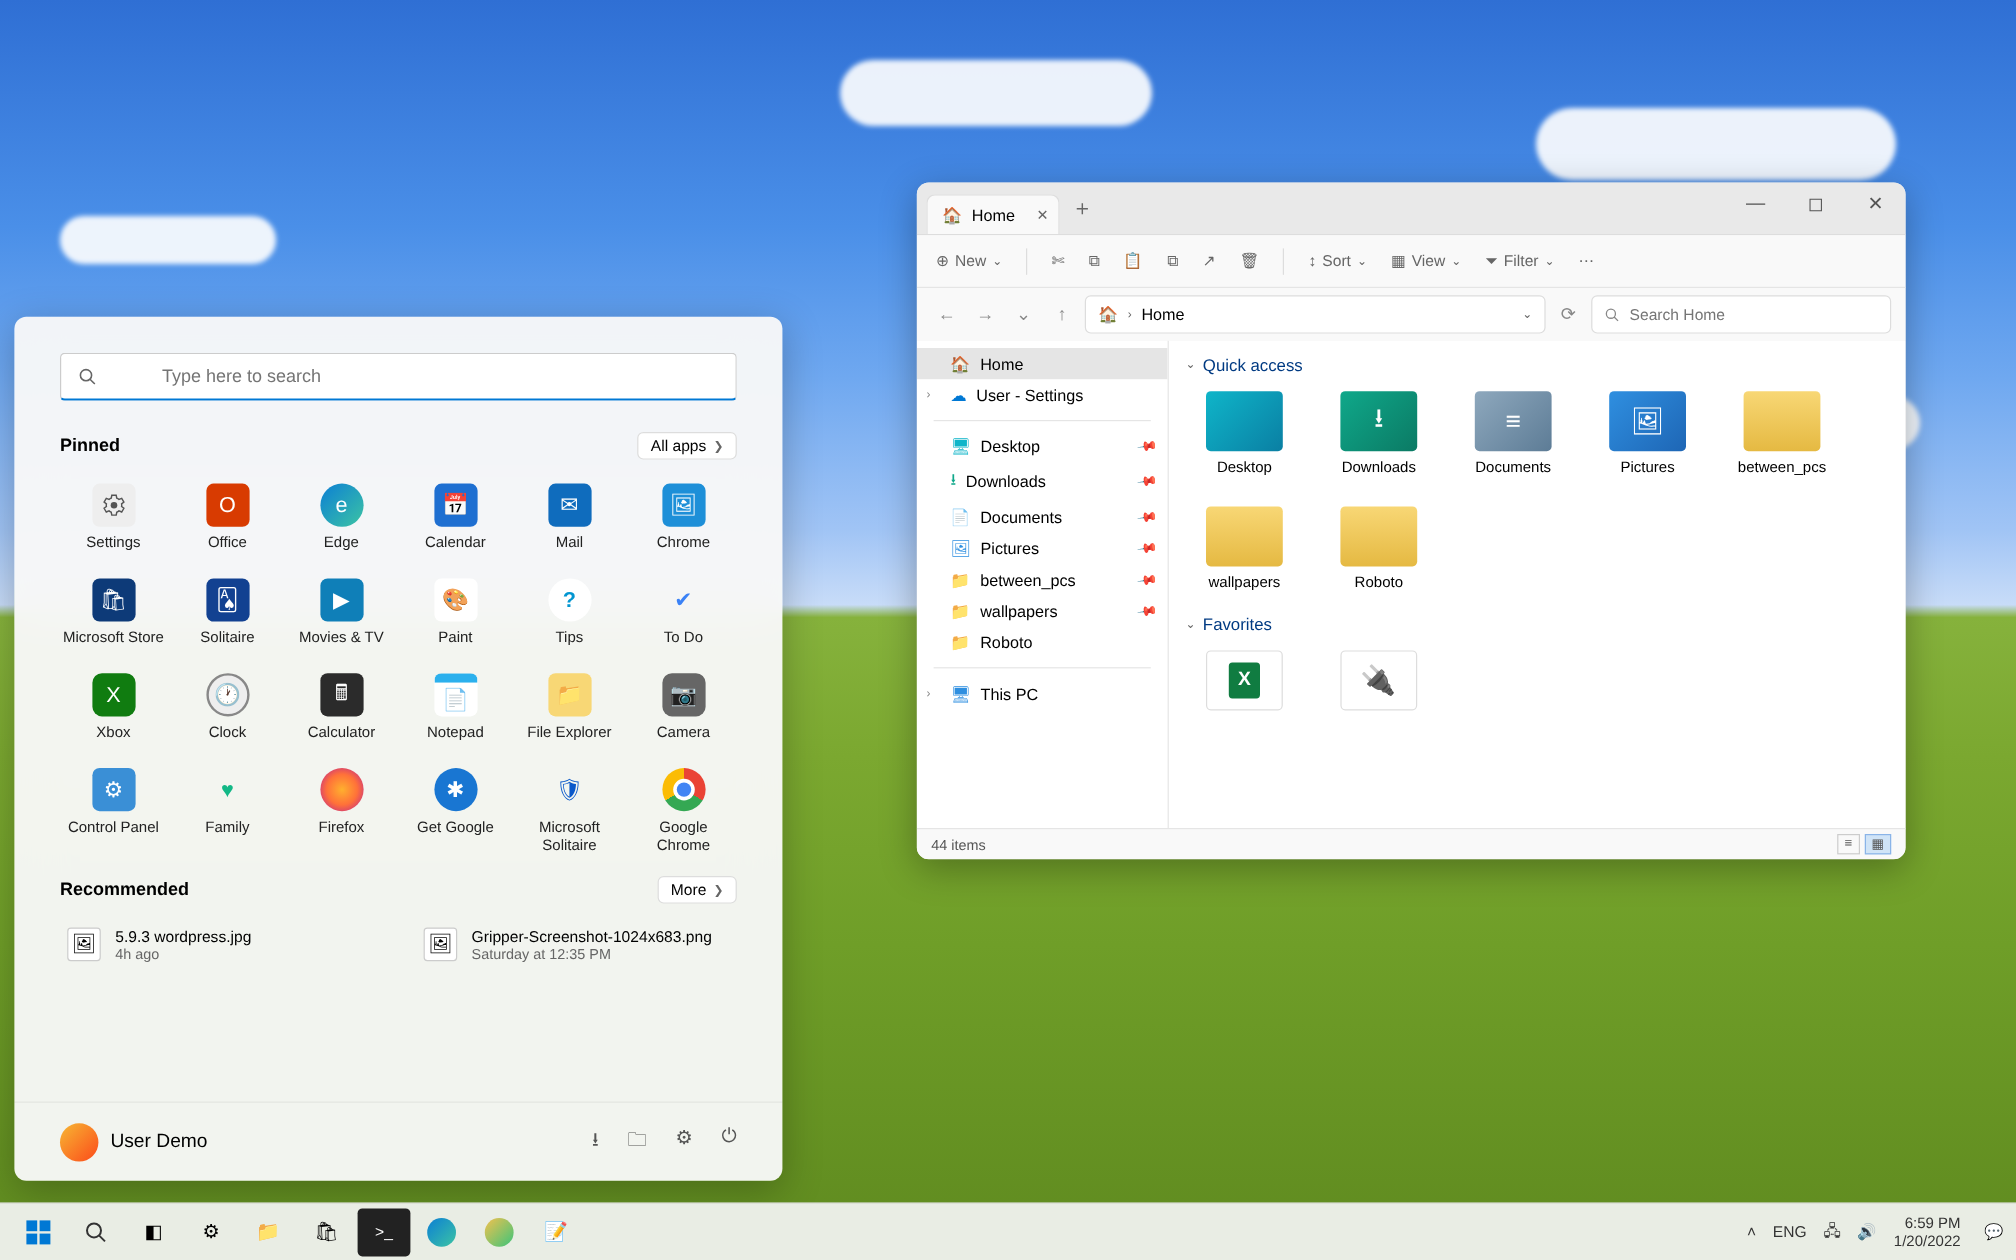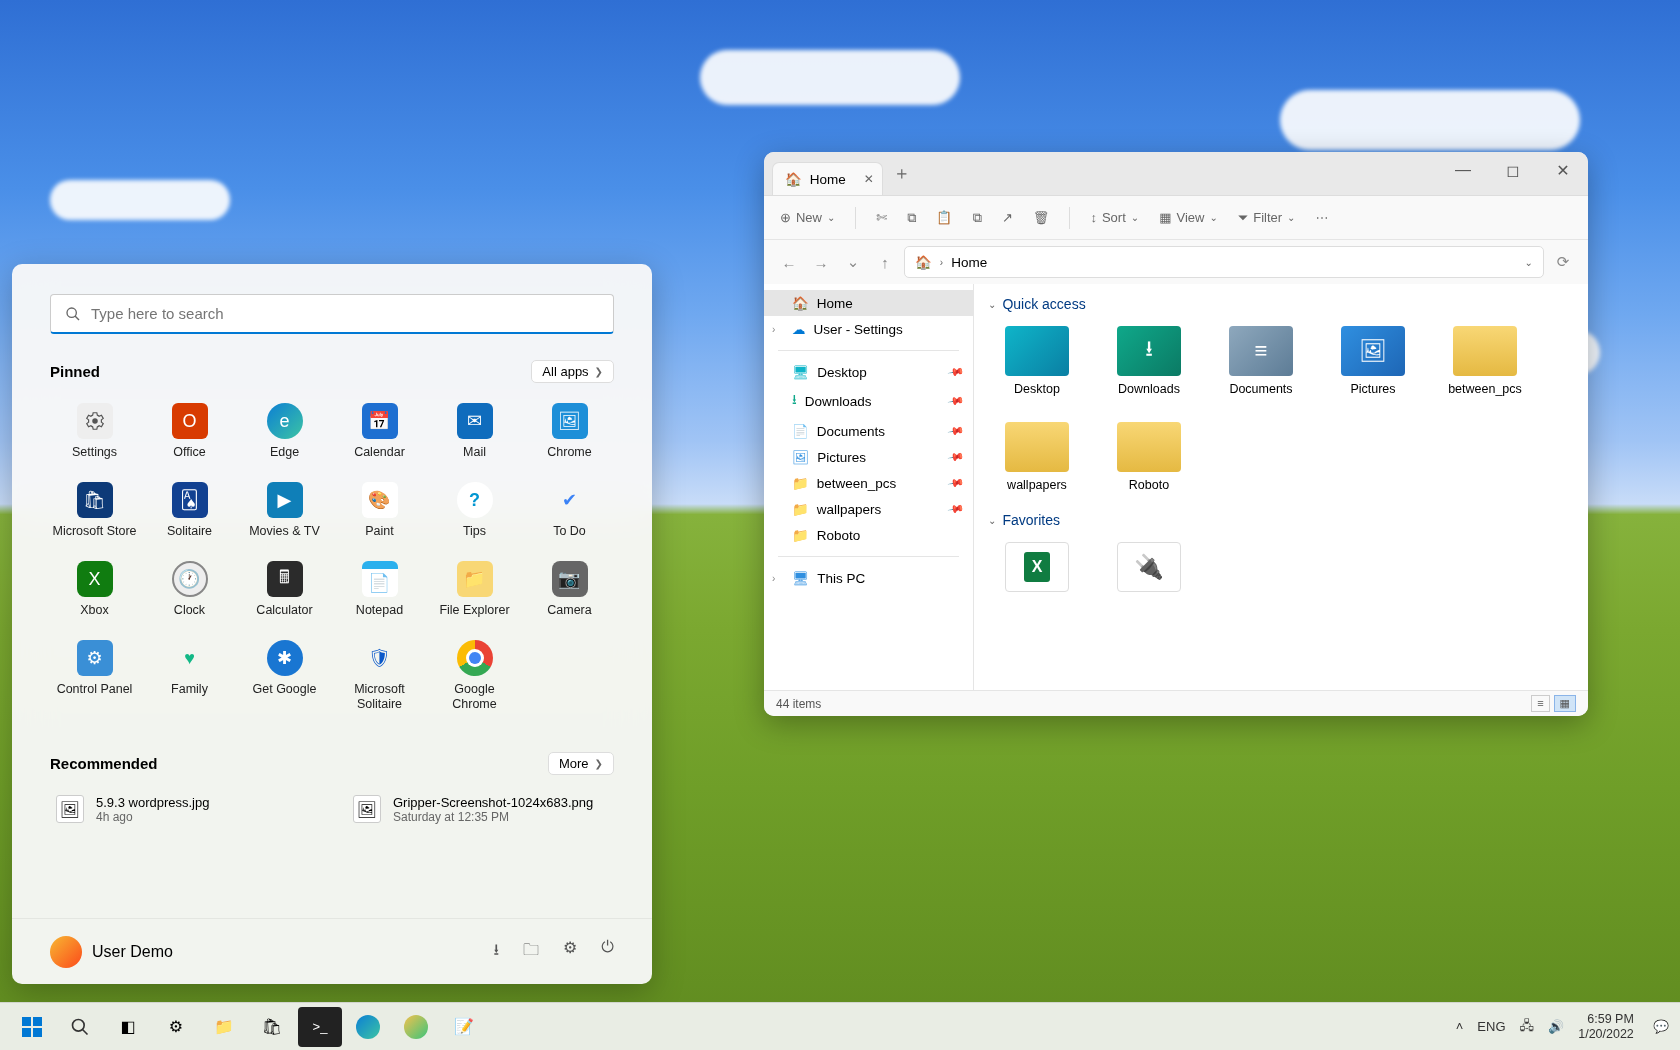--- a/index.html
+++ b/index.html
@@ -16,21 +16,21 @@
 
 .start-menu {
   position: absolute; left: 12px; top: 264px; width: 640px; height: 720px;
   background: rgba(248,248,248,0.96); backdrop-filter: blur(20px);
   border-radius: 10px; box-shadow: 0 8px 32px rgba(0,0,0,.25);
   padding: 30px 38px 0 38px;
   display:flex; flex-direction:column;
 }
 .search-box {
   width: 100%; height: 40px; background:#fff; border:1px solid #ccc; border-radius:4px;
-  display:flex; align-items:center; padding:0 14px; border-bottom:2px solid #0078d4;
+  display:flex; align-items:center; padding:0 14px; border-bottom:2px solid #0078d4;gap:44px;
 }
 .search-box input { border:none; outline:none; flex:1; font-size:15px; margin-left:10px; background:transparent;}
 .section-row { display:flex; justify-content:space-between; align-items:center; margin-top:26px; }
 .section-label { font-weight:600; font-size:15px; }
 .chip { background:#fff; border:1px solid #ddd; border-radius:5px; padding:3px 10px; font-size:13px; display:flex; align-items:center; gap:6px; cursor:pointer;}
 .pinned-grid { display:grid; grid-template-columns:repeat(6,1fr); column-gap:6px; row-gap:10px; margin-top:14px;}
 .app-tile { display:flex; flex-direction:column; align-items:center; cursor:pointer; padding:6px 2px; border-radius:6px;}
 .app-icon { width:36px; height:36px; border-radius:6px; display:flex; align-items:center; justify-content:center; font-size:18px; color:#fff;}
 .app-tile .lbl { font-size:12.5px; margin-top:6px; text-align:center; color:#222; line-height:1.2;}
 .rec-list { display:grid; grid-template-columns:1fr 1fr; gap:10px 30px; margin-top:14px;}
@@ -200,37 +200,41 @@
         </div>
       <div class="app-tile">
           <div class="app-icon" style="background:#3a8fd6">⚙</div>
           <div class="lbl">Control Panel</div>
         </div>
       <div class="app-tile">
           <div class="app-icon" style="color:#12b886">♥</div>
           <div class="lbl">Family</div>
         </div>
       <div class="app-tile">
+          <div class="app-icon" style="background:radial-gradient(circle,#ffb02e,#ff7139,#b5179e);border-radius:50%"></div>
+          <div class="lbl">Firefox</div>
+        </div>
+      <div class="app-tile">
           <div class="app-icon" style="background:#1976d2;border-radius:50%">✱</div>
           <div class="lbl">Get Google</div>
         </div>
       <div class="app-tile">
           <div class="app-icon" style="color:#0a58ca">🛡</div>
           <div class="lbl">Microsoft Solitaire</div>
         </div>
       <div class="app-tile">
           <div class="app-icon" style="background:conic-gradient(#ea4335 0 120deg,#34a853 120deg 240deg,#fbbc05 240deg);border-radius:50%;position:relative">
             <span style="position:absolute;inset:9px;background:#fff;border-radius:50%"></span>
             <span style="position:absolute;inset:12px;background:#4285f4;border-radius:50%"></span>
           </div>
           <div class="lbl">Google Chrome</div>
         </div>
     </div>
 
-    <div class="section-row" style="margin-top:34px">
+    <div class="section-row" style="margin-top:12px">
       <div class="section-label">Recommended</div>
       <div class="chip">
         <span>More</span>
         <span class="chev">❯</span>
       </div>
     </div>
     <div class="rec-list">
       <div class="rec-item">
         <div class="rec-thumb">🖼</div>
         <div class="rec-meta">
@@ -313,20 +317,29 @@
       <span class="navbtn">→</span>
       <span class="navbtn">⌄</span>
       <span class="navbtn">↑</span>
       <div class="addrbox">
         <span>🏠</span>
           <span class="chev">›</span>
         <span>Home</span>
         <span style="margin-left:auto" class="chev">⌄</span>
       </div>
       <span class="navbtn">⟳</span>
+      <div class="searchexp">
+        <span>
+            <svg width="13" height="13" viewBox="0 0 24 24" fill="none" stroke="#888" stroke-width="2">
+              <circle cx="10" cy="10" r="7"></circle>
+              <line x1="21" y1="21" x2="15" y2="15"></line>
+            </svg>
+          </span>
+        <input placeholder="Search Home" style="">
+      </div>
     </div>
 
     <div class="exp-body">
       <div class="navpane">
         <div class="nav-item selected">
             <span>🏠</span>
             <span>Home</span>
           </div>
         <div class="nav-item">
             <span class="caret">›</span>

